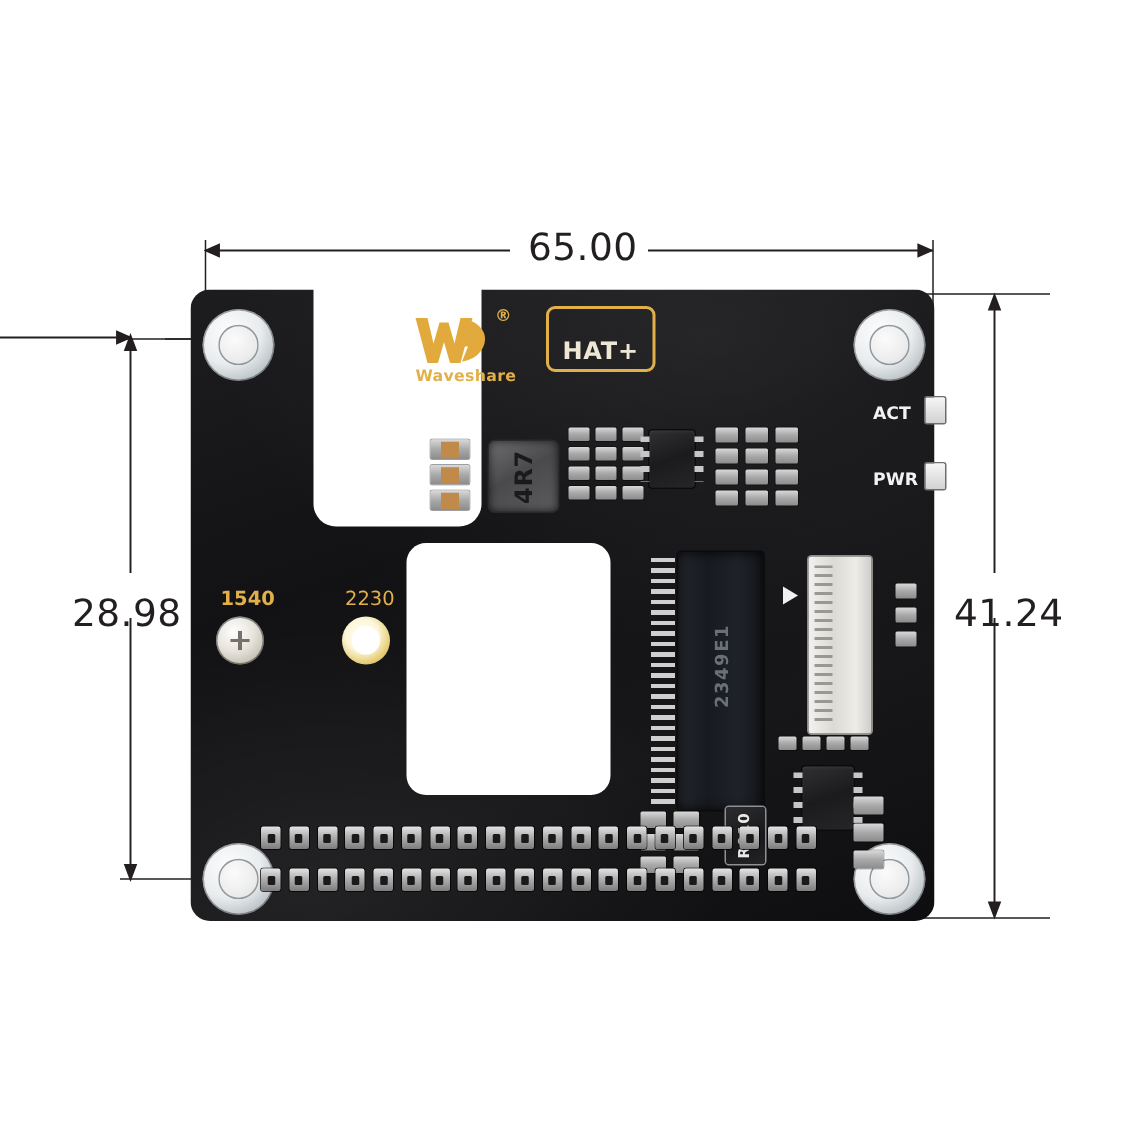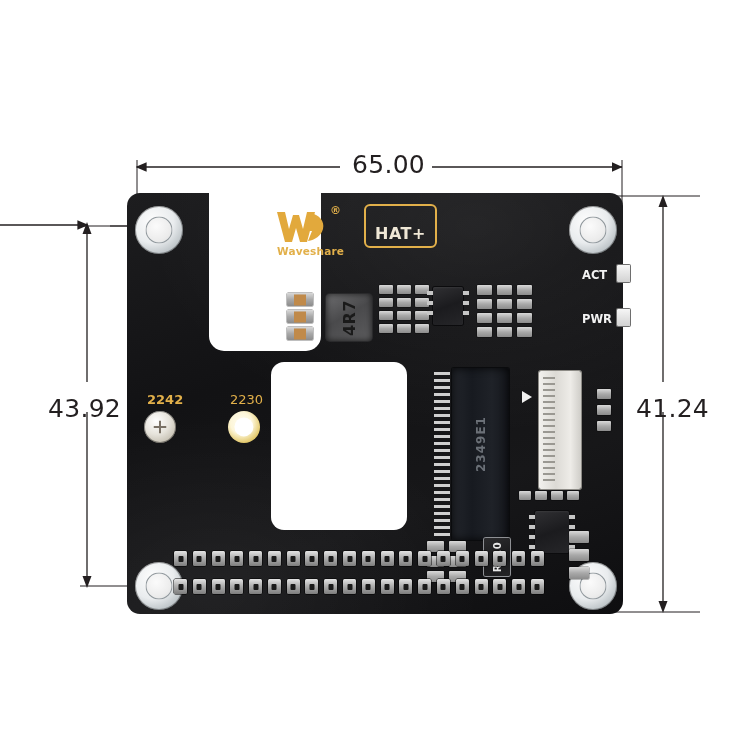--- a/index.html
+++ b/index.html
@@ -377,21 +377,21 @@
       <line x1="663" y1="412" x2="663" y2="607" stroke-width="1.3"></line>
       <path d="M663,195 L658.5,207 L667.5,207 z" fill="#231f20" stroke="none"></path>
       <path d="M663,613 L658.5,601 L667.5,601 z" fill="#231f20" stroke="none"></path>
 
       <line x1="600" y1="196" x2="700" y2="196" stroke-width="1"></line>
       <line x1="560" y1="612" x2="700" y2="612" stroke-width="1"></line>
     </g>
   </svg>
 
   <div class="dim-label" id="dim-top-label">65.00</div>
-  <div class="dim-label" id="dim-left-label">43.92</div>
+  <div class="dim-label" id="dim-left-label">28.98</div>
   <div class="dim-label" id="dim-right-label">41.24</div>
 
   <div id="pcb-wrap">
     <div class="pcb-body"></div>
 
     <div class="notch"></div>
     <div class="window-cut"></div>
 
     <div class="mount" style="left:8px;  top:13px;  width:48px; height:48px;">
       <div class="bore" style="width:27px;height:27px;"></div>
@@ -407,21 +407,21 @@
     </div>
 
     <svg id="ws-logo" viewBox="0 0 56 36">
       <path d="M2,3 L10,3 L14,20 L18,6 L24,6 L28,20 L32,3 L40,3 L32,33 L25,33 L21,19 L17,33 L10,33 z" fill="#e2a93c"></path>
       <path d="M36,4 C44,6 50,12 48,20 C46,27 40,31 33,32 L37,22 L31,22 z" fill="#e2a93c"></path>
     </svg>
     <div id="ws-reg">®</div>
 
     <div class="silk silk-gold" id="silk-brand">Waveshare</div>
     <div id="hatplus-badge">HAT+</div>
-    <div class="silk silk-gold" id="silk-2242">2242</div>
+    <div class="silk silk-gold" id="silk-2242">1540</div>
     <div class="silk silk-gold" id="silk-2230">2230</div>
     <div class="silk silk-white" id="silk-act">ACT</div>
     <div class="silk silk-white" id="silk-pwr">PWR</div>
 
     <div class="standoff standoff-2242" style="left:17px;  top:218px; width:32px; height:32px;"></div>
     <div class="standoff standoff-2230" style="left:101px; top:218px; width:32px; height:32px;"></div>
 
     <div id="inductor">
       <div id="inductor-mark">4R7</div>
     </div>

